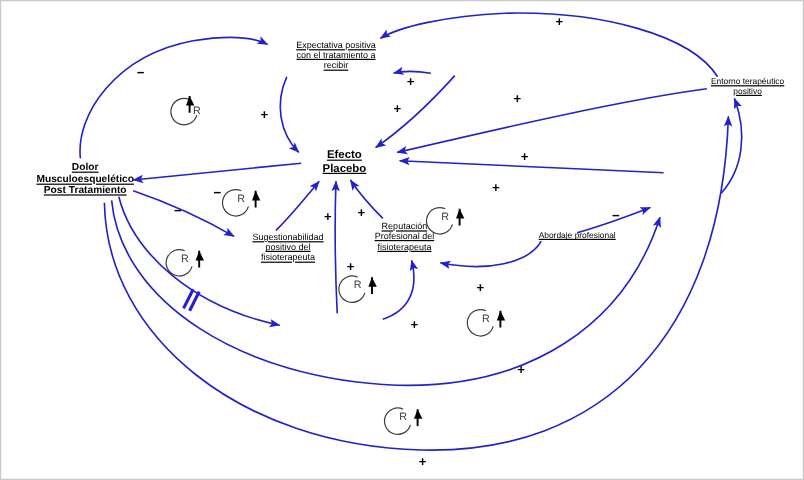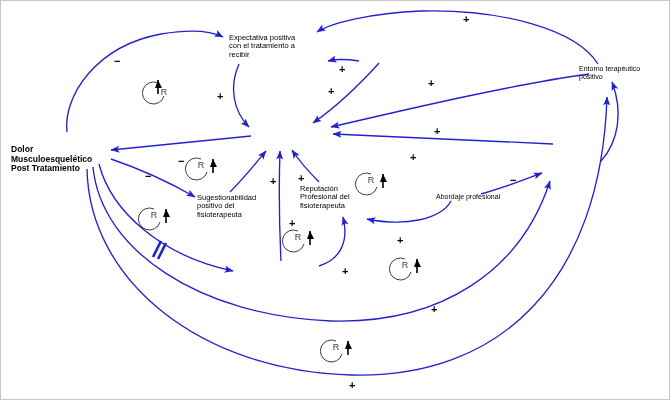--- a/index.html
+++ b/index.html
@@ -19,26 +19,27 @@
   }
   #cld-svg {
     position: absolute;
     left: 0;
     top: 0;
     width: 670px;
     height: 400px;
   }
   .node-label {
     position: absolute;
-    text-align: left;
+    text-align: center;
     color: #000000;
     line-height: 1.12;
     white-space: pre-line;
     pointer-events: none;
     font-family: "Liberation Sans", sans-serif;
+    text-decoration: underline;
   }
   .node-label.bold {
     font-weight: bold;
   }
   .polarity {
     position: absolute;
     color: #000000;
     font-weight: bold;
     text-align: center;
     font-family: "Liberation Sans", sans-serif;
@@ -175,32 +176,34 @@
   <div class="loop-marker" style="left:284px; top:223px;">
     <div class="r-letter">R</div>
   </div>
   <div class="loop-marker" style="left:391px; top:251px;">
     <div class="r-letter">R</div>
   </div>
   <div class="loop-marker" style="left:322px; top:333px;">
     <div class="r-letter">R</div>
   </div>
 
-  <div class="node-label bold" style="left:10px; top:144px; width:120px; font-size:8.5px;">Dolor
+  <div class="node-label bold" style="left:10px; top:134px; width:120px; font-size:8.5px;">Dolor
 Musculoesquelético
 Post Tratamiento</div>
 
   <div class="node-label" style="left:228px; top:33px; width:102px; font-size:7.5px;">Expectativa positiva
 con el tratamiento a
 recibir</div>
 
 
   <div class="node-label" style="left:578px; top:64px; width:88px; font-size:7px;">Entorno terapéutico
 positivo</div>
 
+  <div class="node-label bold" style="left:252px; top:124px; width:68px; font-size:9.5px;">Efecto
+Placebo</div>
 
 
   <div class="node-label" style="left:196px; top:193px; width:86px; font-size:7.5px;">Sugestionabilidad
 positivo del
 fisioterapeuta</div>
 
   <div class="node-label" style="left:299px; top:184px; width:74px; font-size:7.5px;">Reputación
 Profesional del
 fisioterapeuta</div>
 

